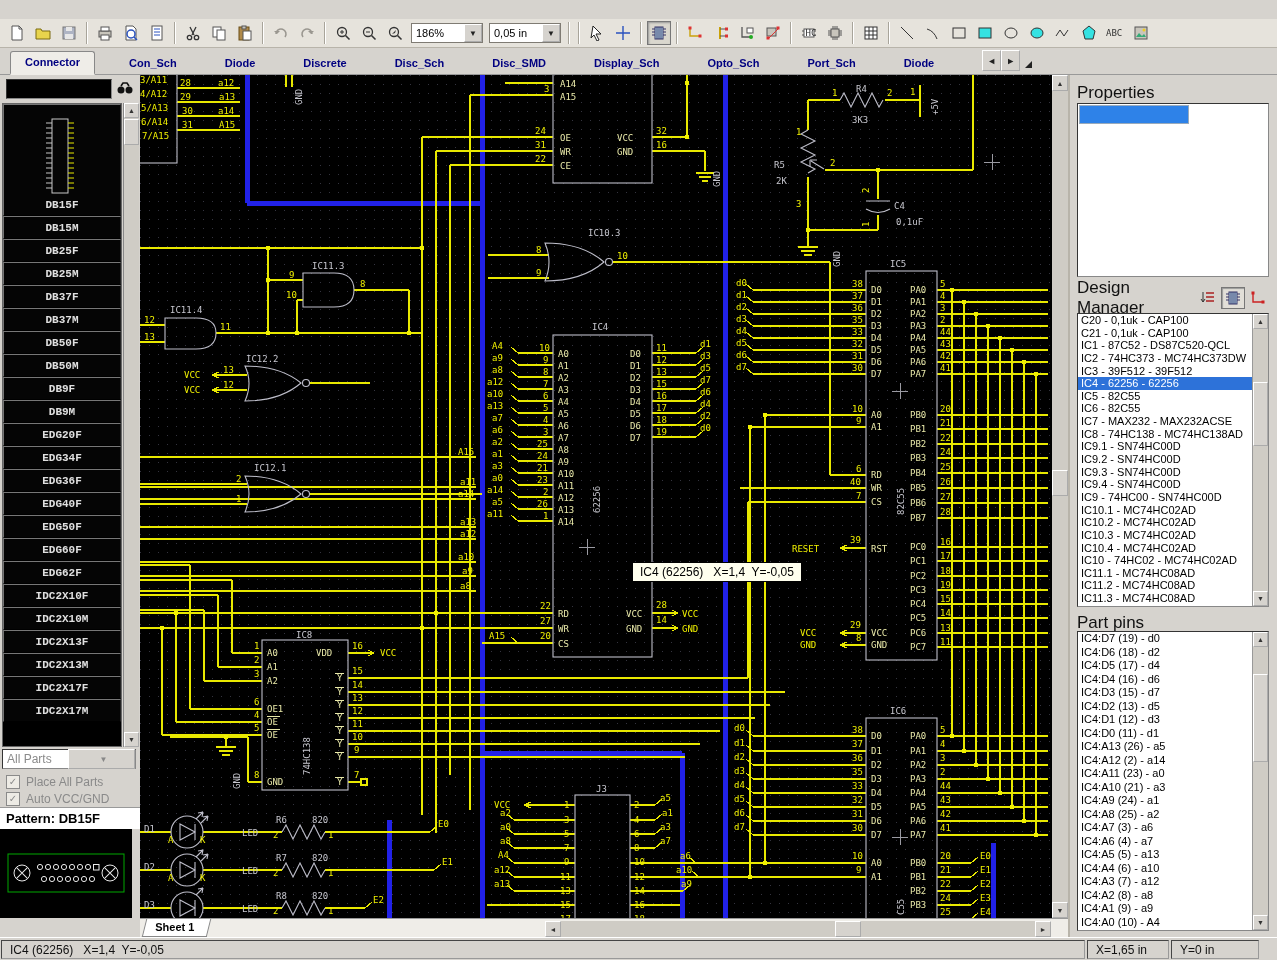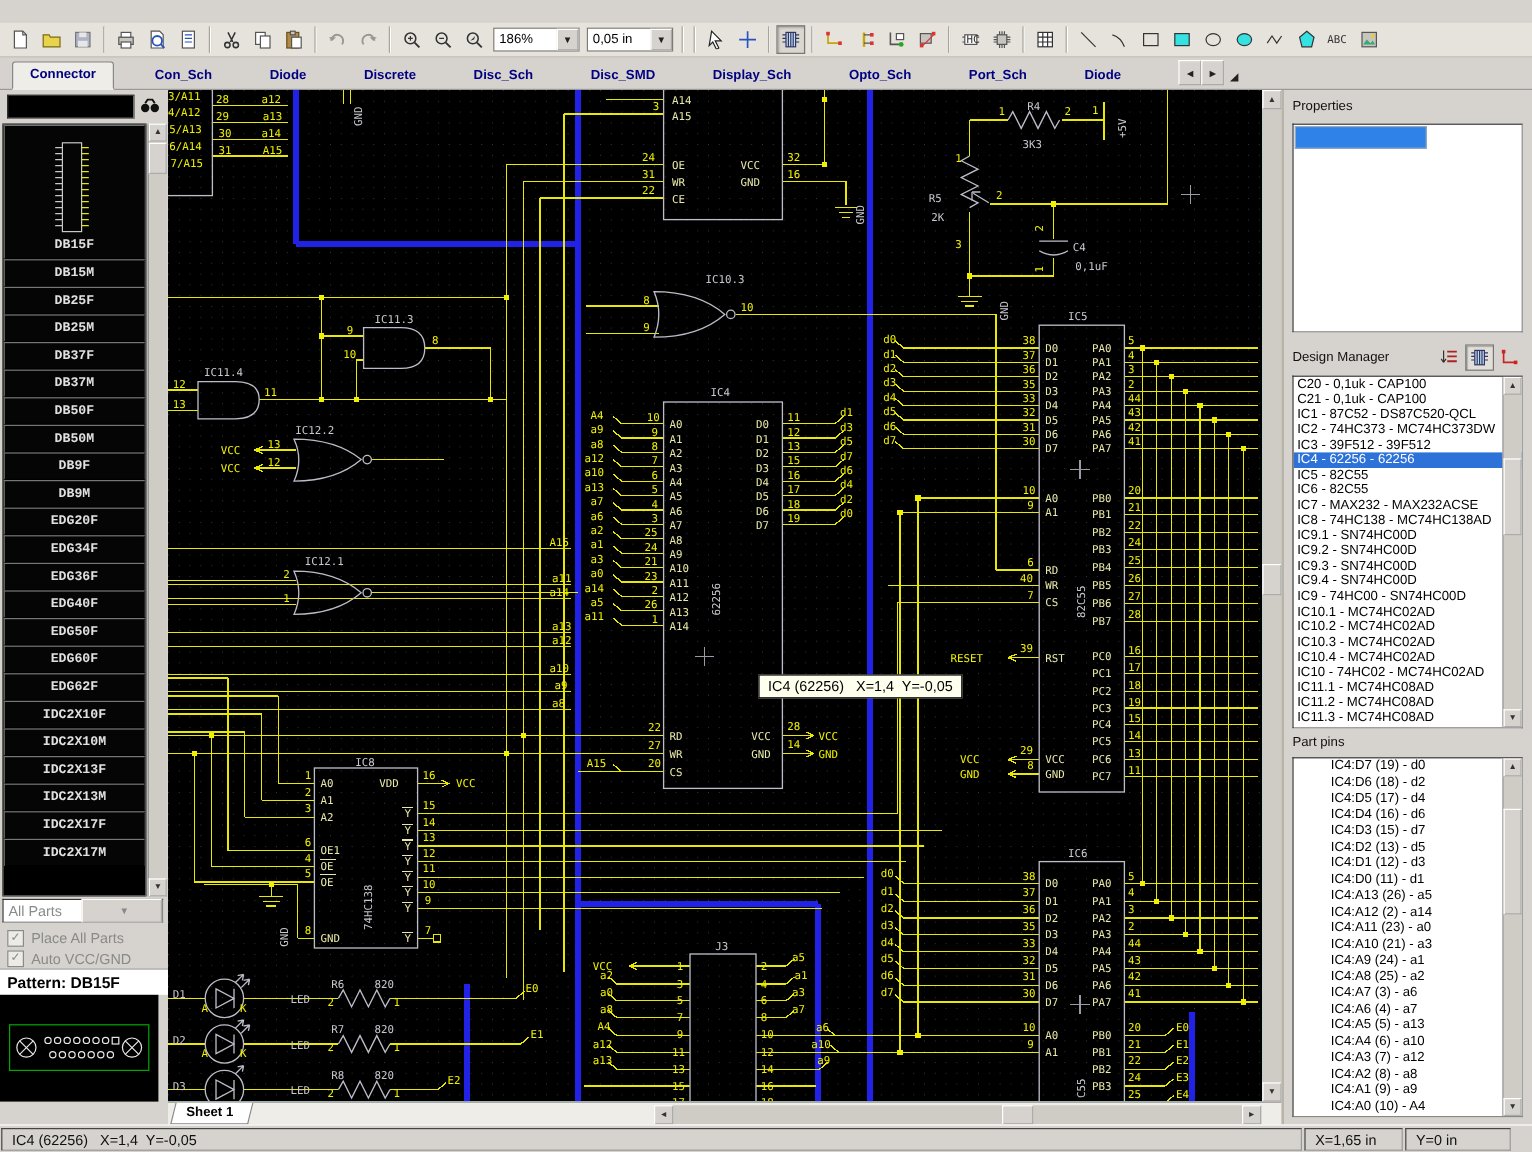--- a/index.html
+++ b/index.html
@@ -48,35 +48,35 @@
   #vscroll{position:absolute;left:1052px;top:75px;width:16px;height:843px;background:#CFCCC5;}
   #vthumb{position:absolute;left:0;top:395px;width:16px;height:26px;background:#D6D3CE;border:1px outset #fff;box-sizing:border-box;}
   
   #sheetrow{position:absolute;left:140px;top:918px;width:928px;height:19px;background:#EFEDE8;border-top:1px solid #999;}
   #sheettab{position:absolute;left:4px;top:0;height:18px;padding:2px 14px 0 10px;background:#fff;border:1px solid #888;border-top:none;transform:skewX(-14deg);font-size:11px;font-weight:bold;box-sizing:border-box;}
   #sheettab span{display:inline-block;transform:skewX(14deg);}
   #hscroll{position:absolute;left:405px;top:2px;width:506px;height:16px;background:#CFCCC5;}
   #hthumb{position:absolute;left:290px;top:0;width:26px;height:16px;background:#D6D3CE;border:1px outset #fff;box-sizing:border-box;}
   
   #rightpanel{position:absolute;left:1068px;top:75px;width:209px;height:862px;background:#D6D3CE;border-left:2px solid #B8B4AA;box-sizing:border-box;}
-  .ptitle{font-size:11px;color:#111;}
+  .ptitle{font-size:17px;color:#111;}
   #propbox{position:absolute;left:7px;top:28px;width:190px;height:172px;background:#fff;border:1px inset #888;}
   #propsel{position:absolute;left:1px;top:1px;width:110px;height:19px;background:#2E82E8;border:1px solid #9ab;box-sizing:border-box;}
   #dmhead{position:absolute;left:7px;top:212px;width:192px;height:22px;display:flex;align-items:center;}
   #dmhead .ptitle{flex:1;}
   .dmbtn{width:22px;height:20px;display:flex;align-items:center;justify-content:center;margin-left:2px;}
   .dmbtn.pressed{border:1px solid #777;background:#E2DFD8;box-shadow:inset 1px 1px 1px #999;}
   #dmlist{position:absolute;left:7px;top:238px;width:190px;height:292px;background:#fff;border:1px inset #888;overflow:hidden;font-size:11px;color:#000;}
   .dmrow{height:12.65px;line-height:12.6px;padding-left:3px;white-space:nowrap;}
   .dmrow.sel{background:#2D72D9;color:#fff;}
   #dmscroll{position:absolute;right:0;top:0;width:15px;height:100%;background:#CFCCC5;border-left:1px solid #999;}
   #dmthumb{position:absolute;left:0;top:68px;width:15px;height:64px;background:#D6D3CE;border:1px outset #fff;box-sizing:border-box;}
   #pinstitle{position:absolute;left:7px;top:538px;}
   #pinslist{position:absolute;left:7px;top:556px;width:190px;height:298px;background:#fff;border:1px inset #888;overflow:hidden;font-size:11px;color:#000;}
-  .pinrow{height:13.5px;line-height:13.4px;padding-left:3px;white-space:nowrap;margin-left:28px;}
+  .pinrow{height:13.5px;line-height:13.4px;padding-left:3px;white-space:nowrap;}
   #pinscroll{position:absolute;right:0;top:0;width:15px;height:100%;background:#CFCCC5;border-left:1px solid #999;}
   #pinsthumb{position:absolute;left:0;top:42px;width:15px;height:88px;background:#D6D3CE;border:1px outset #fff;box-sizing:border-box;}
   
   #statusbar{position:absolute;left:0;top:937px;width:1277px;height:23px;background:#D6D3CE;border-top:1px solid #fff;display:flex;align-items:center;}
   .scell{height:19px;border:1px inset #999;margin:0 1px;display:flex;align-items:center;padding-left:8px;font-size:12px;color:#111;box-sizing:border-box;white-space:pre;}
   #scell-main{width:1084px;}
   #scell-x{width:82px;}
   #scell-y{width:88px;}
 </style>
 </head>

